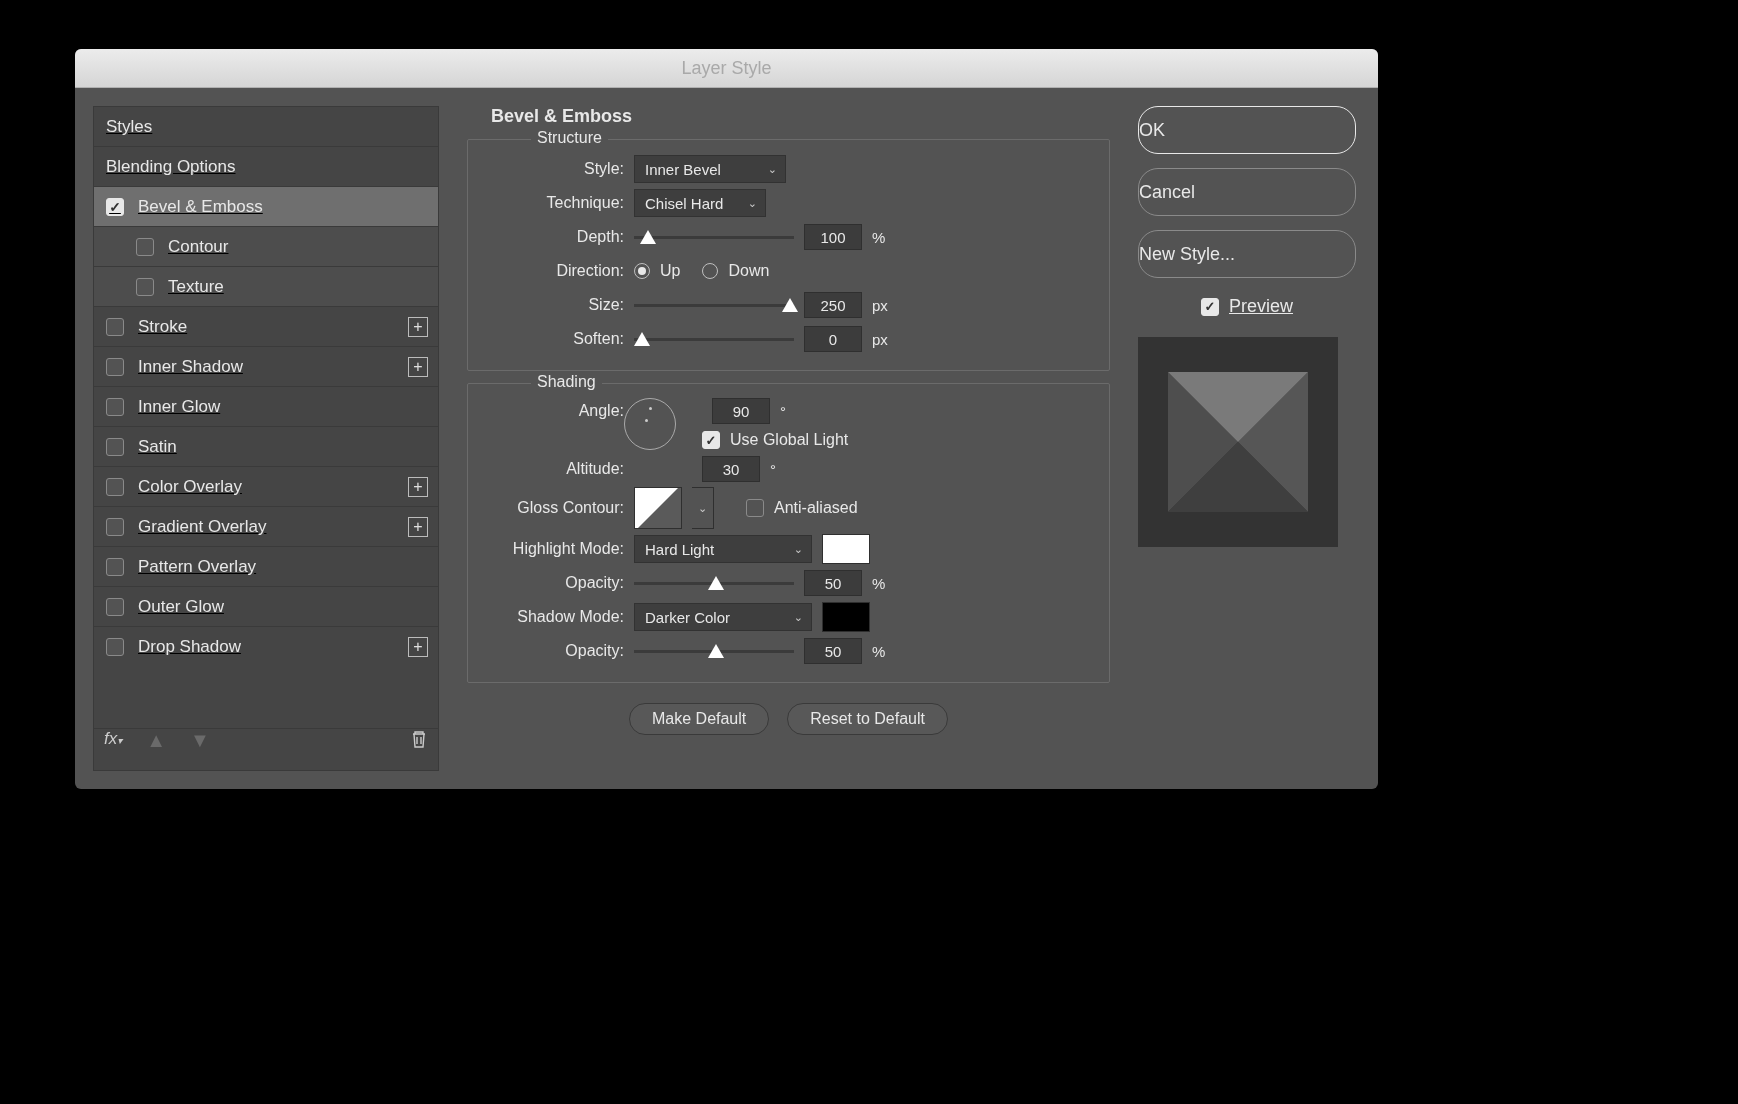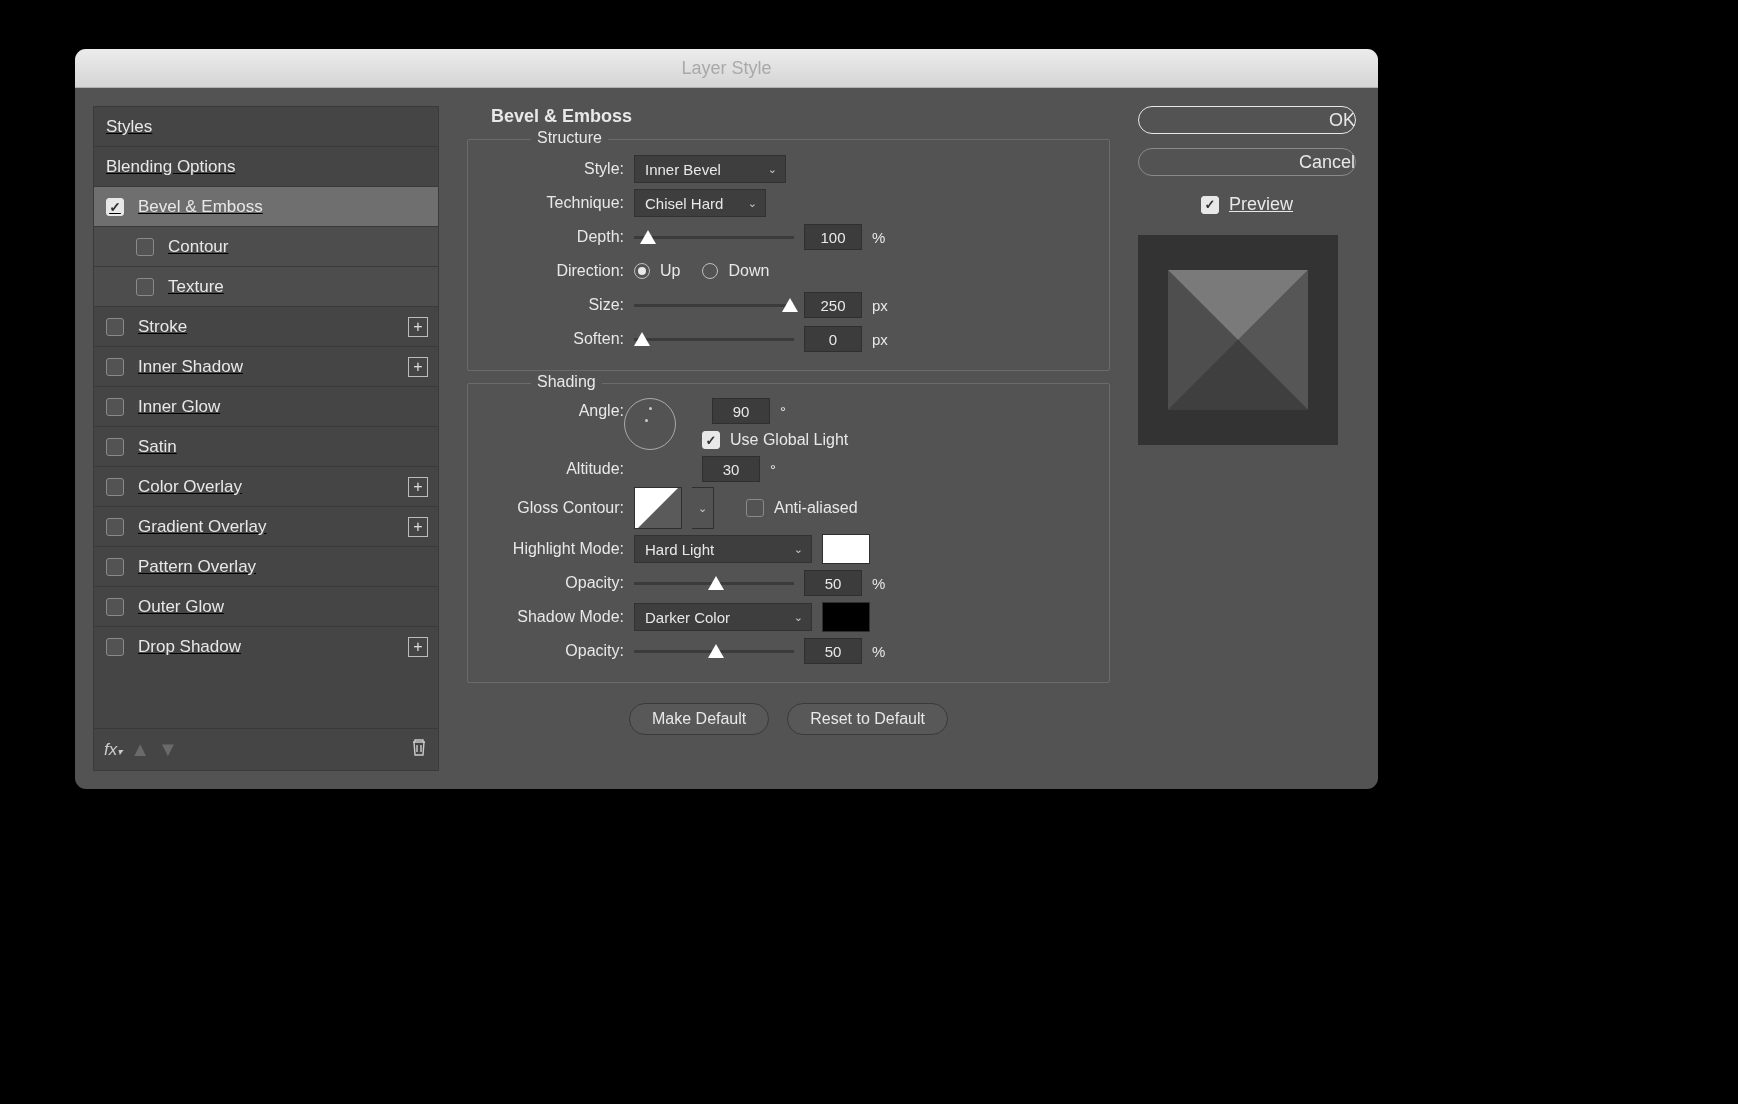--- a/index.html
+++ b/index.html
@@ -1,29 +1,29 @@
 <!DOCTYPE html>
 <html><head>
 <meta charset="utf-8">
 <style>
 * { margin: 0; padding: 0; box-sizing: border-box; font-family: -apple-system, "Helvetica Neue", Arial, sans-serif; }
 body { background: #000; width: 1738px; height: 1104px; position: relative; }
-.window { position: absolute; left: 75px; top: 49px; width: 1303px; height: 740px; background: #535353; border-radius: 11px; overflow: hidden; box-shadow: 0 15px 40px rgba(0,0,0,0.5); }
+.window { position: absolute; left: 75px; top: 49px; width: 1303px; height: 740px; background: #535353; border-radius: 6px; overflow: hidden; box-shadow: 0 15px 40px rgba(0,0,0,0.5); }
 .titlebar { height: 39px; background: linear-gradient(#ececec,#d5d5d5); display: flex; align-items: center; justify-content: center; color: #a9a9a9; font-size: 18px; border-bottom: 1px solid #b0b0b0; }
 .body { display: flex; height: calc(100% - 39px); padding: 18px 22px 18px 18px; gap: 28px; }
 .sidebar { width: 346px; display: flex; flex-direction: column; }
 .sidelist { flex: 1; border: 1px solid #3a3a3a; background: #454545; overflow: hidden; text-decoration: underline; }
 .sideitem { height: 40px; display: flex; align-items: center; padding: 0 12px; color: #e8e8e8; font-size: 17px; border-bottom: 1px solid #3a3a3a; position: relative; cursor: pointer; }
 .sideitem.sub { padding-left: 42px; background: #4d4d4d; }
 .sideitem.selected { background: #6f6f6f; }
 .sideitem .chk { width: 18px; height: 18px; border: 1px solid #8a8a8a; border-radius: 3px; margin-right: 14px; display: inline-flex; align-items: center; justify-content: center; background: #535353; }
 .sideitem .chk.on { background: #e8e8e8; border-color: #e8e8e8; }
 .sideitem .chk.on::after { content: "✓"; color: #333; font-size: 14px; font-weight: bold; }
 .addbtn { position: absolute; right: 10px; width: 20px; height: 20px; border: 1px solid #bcbcbc; display: flex; align-items: center; justify-content: center; color: #e0e0e0; font-size: 16px; line-height: 1; }
-.sidefoot { height: 42px; border: 1px solid #3a3a3a; border-top: none; background: #454545; display: flex; align-items: center; padding: 0 10px; gap: 8px; color: #ccc; }
+.sidefoot { height: 42px; border: 1px solid #3a3a3a; border-top: none; background: #454545; display: flex; padding: 0 10px; gap: 24px; color: #ccc; }
 .sidefoot .spacer { flex: 1; }
 .arrow-ic { color: #6a6a6a; font-size: 20px; }
 .trash-ic { color: #ccc; font-size: 20px; }
 
 .center { flex: 1; display: flex; flex-direction: column; gap: 12px; position: relative; }
 .section-title { color: #e8e8e8; font-size: 18px; font-weight: 600; padding-left: 24px; }
 .fieldset { border: 1px solid #6b6b6b; border-radius: 2px; padding: 12px 16px 14px 16px; position: relative; }
 .legend { position: absolute; top: -11px; left: 20px; background: #535353; padding: 0 6px; color: #e8e8e8; font-size: 16px; margin-left: 43px; }
 .row { display: flex; align-items: center; height: 34px; gap: 10px; }
 .lbl { width: 140px; text-align: right; color: #e8e8e8; font-size: 16px; }
@@ -43,21 +43,21 @@
 .anglectl { width: 52px; height: 52px; border: 1px solid #aaa; border-radius: 50%; position: relative; }
 .anglectl .dot1 { position: absolute; width: 3px; height: 3px; background: #ccc; border-radius: 50%; left: 24px; top: 8px; }
 .anglectl .dot2 { position: absolute; width: 3px; height: 3px; background: #ccc; border-radius: 50%; left: 20px; top: 20px; }
 .contour { width: 48px; height: 42px; border: 1px solid #2f2f2f; background: linear-gradient(135deg,#fff 0%,#fff 49%,#5a5a5a 51%,#5a5a5a 100%); }
 .contour-caret { width: 22px; height: 42px; border: 1px solid #2f2f2f; border-left: none; display: flex; align-items: center; justify-content: center; color: #ccc; font-size: 11px; cursor: pointer; }
 .swatch { width: 48px; height: 30px; border: 1px solid #2f2f2f; cursor: pointer; }
 .btn { background: #585858; border: 1px solid #3a3a3a; color: #e8e8e8; border-radius: 16px; height: 32px; padding: 0 22px; font-size: 16px; cursor: pointer; }
 .btn-row { display: flex; gap: 18px; justify-content: center; margin-top: 8px; }
 
 .right { width: 218px; display: flex; flex-direction: column; gap: 14px; align-items: stretch; }
-.rbtn { border: 1px solid #e8e8e8; border-radius: 20px; height: 28px; display: flex; align-items: center; justify-content: flex-end; color: #e8e8e8; font-size: 18px; cursor: pointer; }
+.rbtn { border: 1px solid #e8e8e8; border-radius: 20px; height: 48px; display: flex; align-items: center; justify-content: flex-start; color: #e8e8e8; font-size: 18px; cursor: pointer; }
 .rbtn.secondary { border-color: #8a8a8a; }
 .preview-row { display: flex; align-items: center; gap: 10px; justify-content: center; color: #e8e8e8; font-size: 18px; margin-top: 4px; text-decoration: underline; }
 .preview-box { width: 200px; height: 210px; background: #333; margin-top: 6px; display: flex; align-items: center; justify-content: center; }
 .pyramid { width: 140px; height: 140px; position: relative; }
 .pyramid div { position: absolute; }
 .p-top { left: 0; top: 0; width: 140px; height: 70px; background: #7a7a7a; clip-path: polygon(0 0,100% 0,50% 100%); }
 .p-left { left: 0; top: 0; width: 70px; height: 140px; background: #4e4e4e; clip-path: polygon(0 0,100% 50%,0 100%); }
 .p-right { right: 0; top: 0; width: 70px; height: 140px; background: #565656; clip-path: polygon(100% 0,100% 100%,0 50%); }
 .p-bot { left: 0; bottom: 0; width: 140px; height: 70px; background: #3f3f3f; clip-path: polygon(50% 0,100% 100%,0 100%); }
 .fx-ic { font-style: italic; color: #ccc; font-size: 17px; }
@@ -276,20 +276,23 @@
       </div>
     </div>
 
     <div class="right">
       <div class="rbtn">
           <span>OK</span>
         </div>
       <div class="rbtn secondary">
           <span>Cancel</span>
         </div>
+      <div class="rbtn secondary">
+          <span>New Style...</span>
+        </div>
       <div class="preview-row">
         <span class="chkbox on"></span>
         <span>Preview</span>
       </div>
       <div class="preview-box">
         <div class="pyramid">
           <div class="p-left"></div>
             <div class="p-right"></div>
             <div class="p-top"></div>
             <div class="p-bot"></div>

